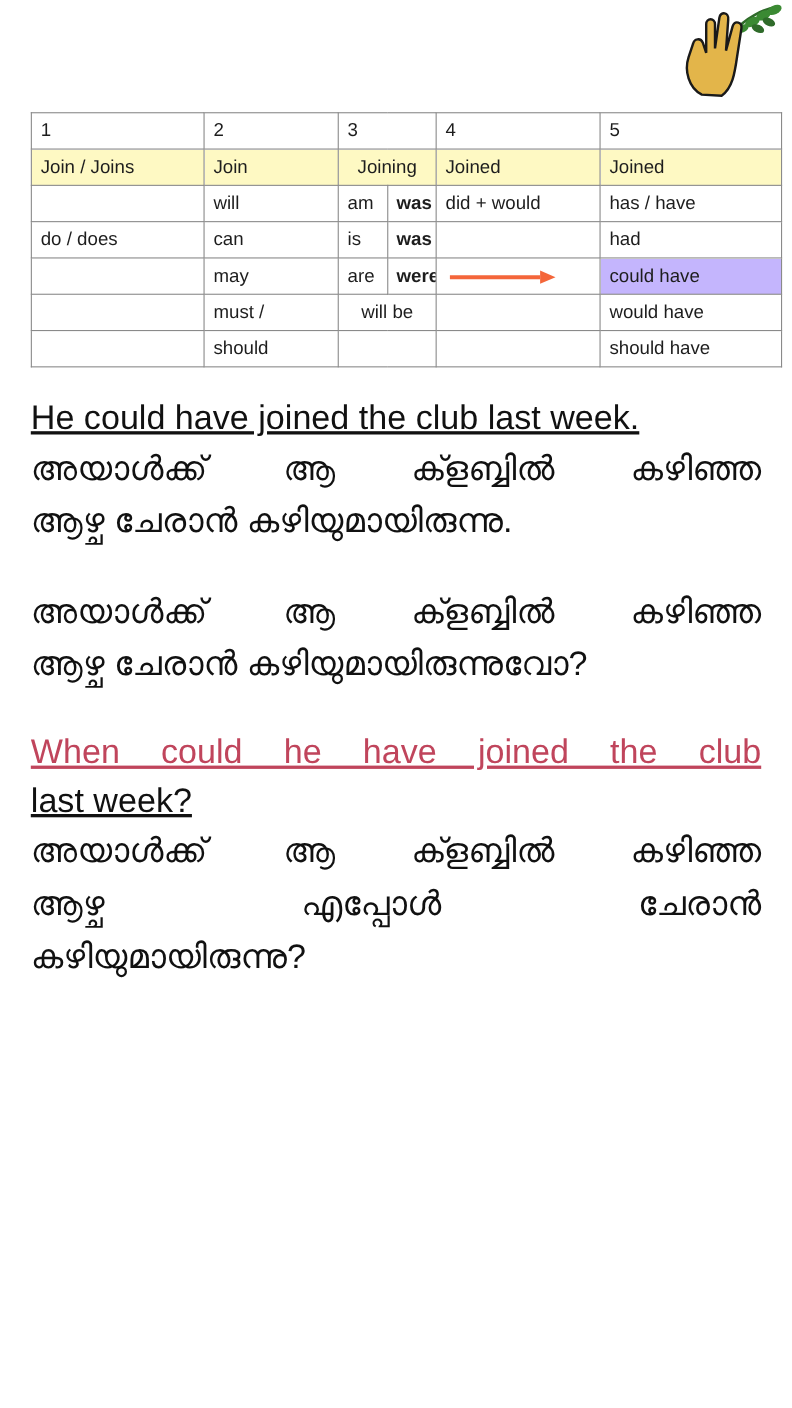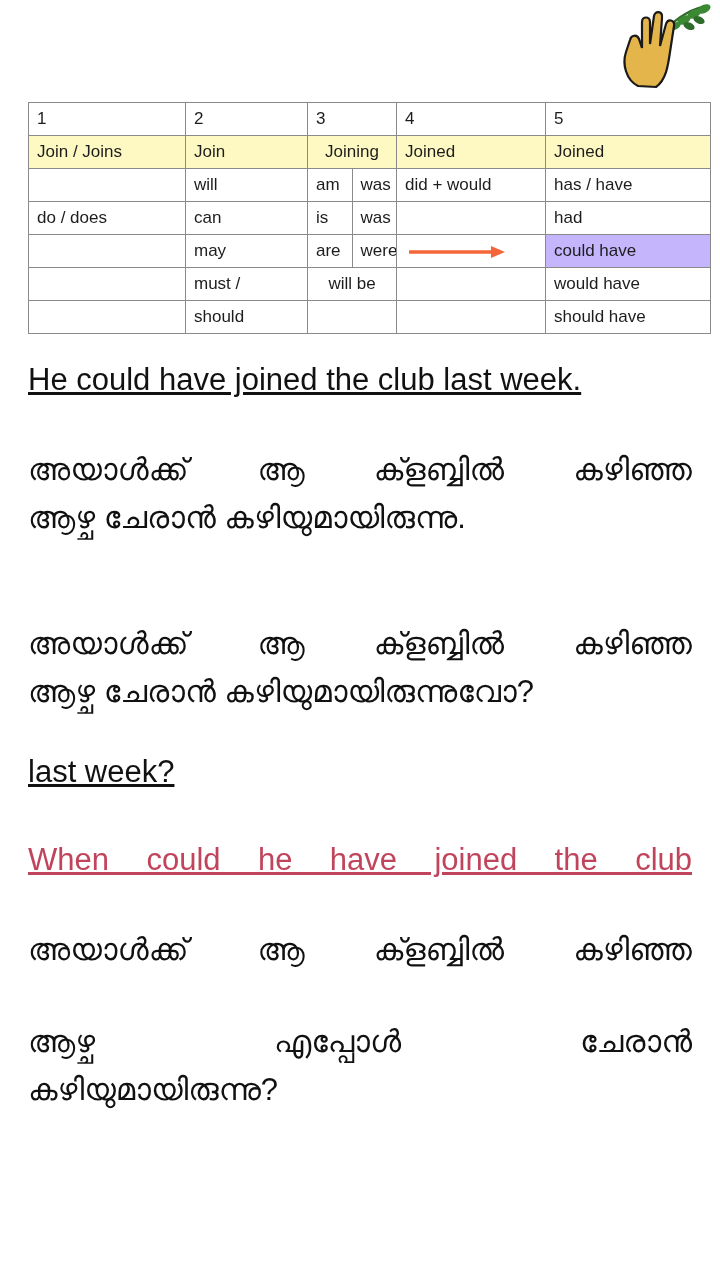--- a/index.html
+++ b/index.html
@@ -44,21 +44,21 @@
     border: 1px solid #8a8a8a;
     padding: 5px 8px;
     height: 22px;
     vertical-align: middle;
     white-space: nowrap;
     overflow: hidden;
   }
   .col1 { width: 140px; }
   .col2 { width: 105px; }
   .col3 { width: 72px; }
-  .col4 { width: 72px; }
+  .col4 { width: 72px; font-weight: bold; }
   .col5 { width: 132px; }
   .col6 { width: 148px; }
 
   .hdr-row td { background: #ffffff; }
   .green { background: #fef9c3; }
   .yellow { background: #c4b5fd; }
   .center { text-align: center; }
   .arrow-cell {
     position: relative;
     padding: 0;
@@ -92,21 +92,20 @@
     font-size: 31px;
     line-height: 1.55;
     text-align: justify;
     text-align-last: left;
     margin: 0;
     color: #111111;
   }
   .mal-spread {
     text-align: justify;
     text-align-last: justify;
-    margin-top: 44px;
   }
   .gap { height: 34px; }
   .accent { color: #c0455c; }
   .block { margin-bottom: 0; }
 </style>
 </head>
 <body>
 
 <div class="logo">
   <svg viewBox="0 0 110 92" width="110" height="92" xmlns="http://www.w3.org/2000/svg">
@@ -206,20 +205,20 @@
   <div class="gap"></div>
 
   <div class="block">
     <p class="mal mal-spread">അയാൾക്ക് ആ ക്ളബ്ബിൽ കഴിഞ്ഞ</p>
     <p class="mal">ആഴ്ച ചേരാൻ കഴിയുമായിരുന്നുവോ?</p>
   </div>
 
   <div class="gap"></div>
 
   <div class="block">
+    <p class="line accent mal-spread">When could he have joined the club</p>
     <p class="line">last week?</p>
-    <p class="line accent mal-spread">When could he have joined the club</p>
     <p class="mal mal-spread">അയാൾക്ക് ആ ക്ളബ്ബിൽ കഴിഞ്ഞ</p>
     <p class="mal mal-spread">ആഴ്ച എപ്പോൾ ചേരാൻ</p>
     <p class="mal">കഴിയുമായിരുന്നു?</p>
   </div>
 
 </div>
 
 </body></html>

